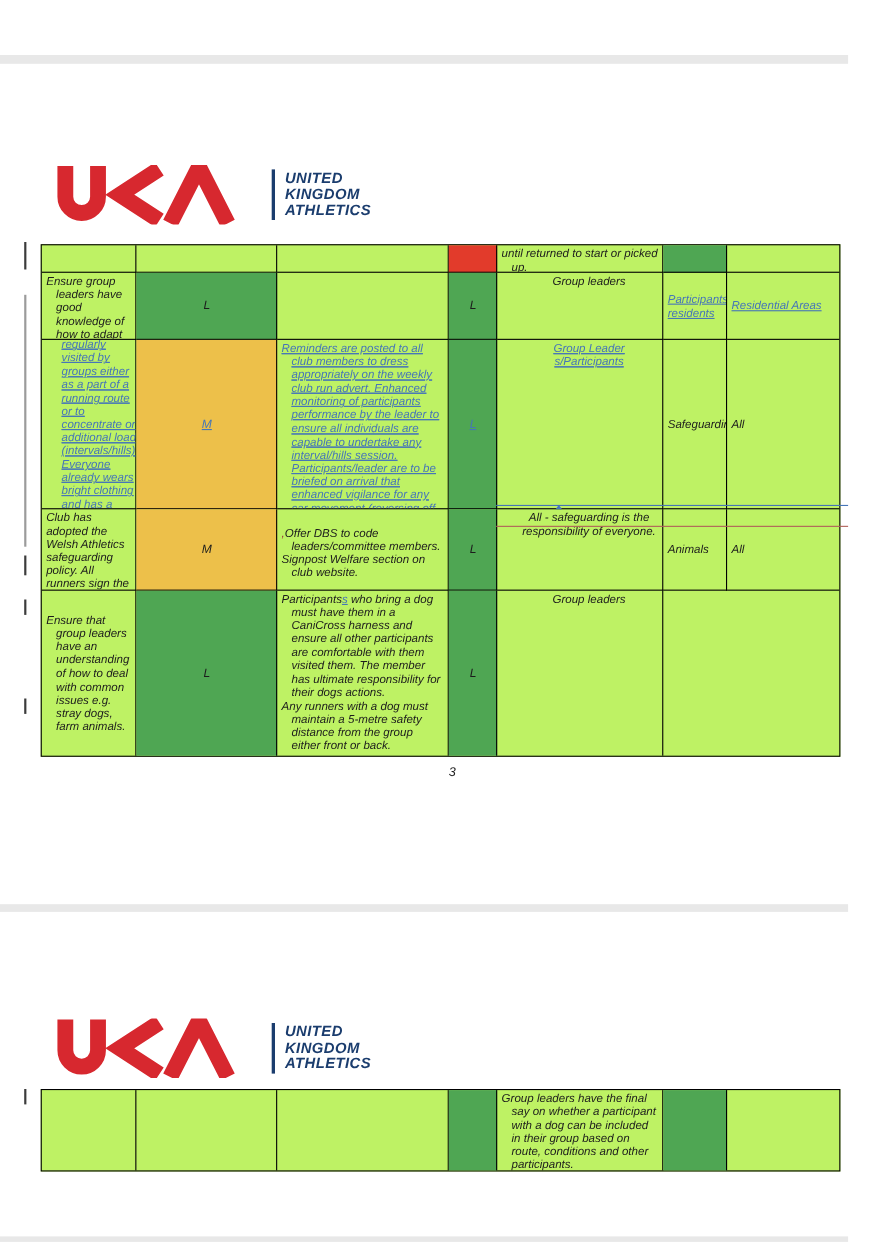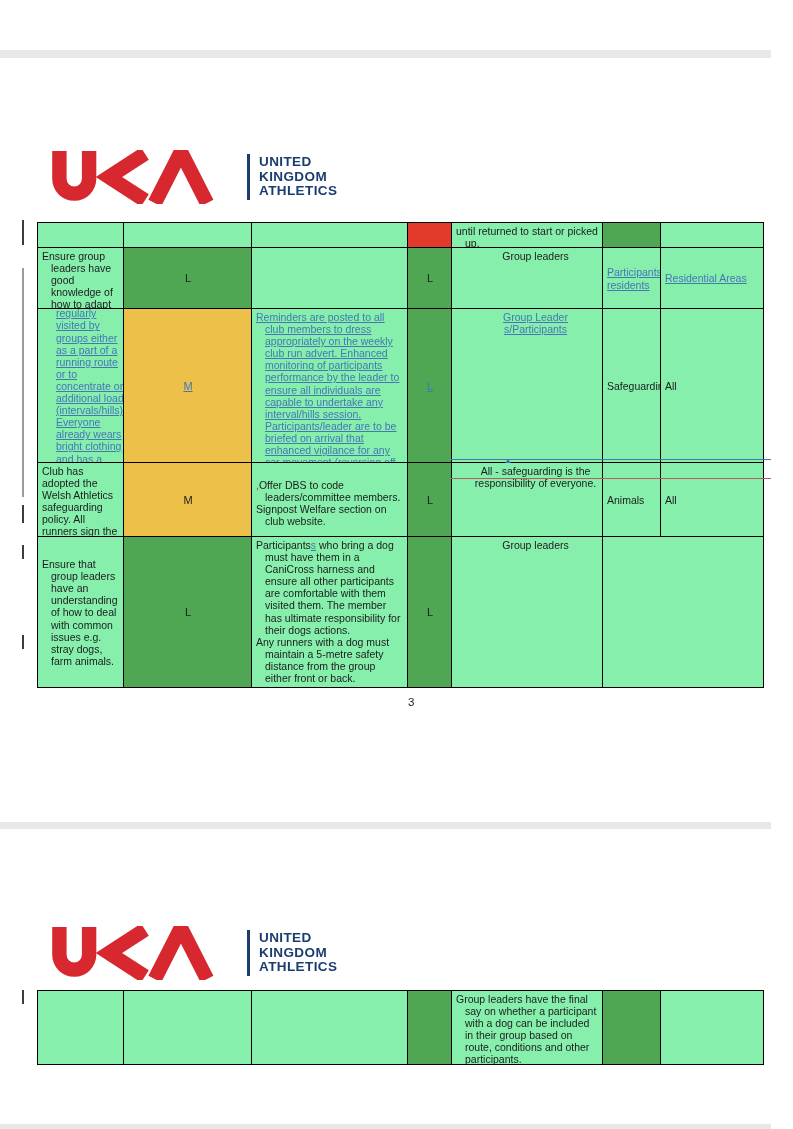--- a/index.html
+++ b/index.html
@@ -1,34 +1,34 @@
 <!DOCTYPE html>
 <html style="--risk_red: #e23b2b; --risk_amber: #edc04a; --risk_green: #4fa653; --revision_blue: #4676b8; --revision_arrow_blue: #2e6496; --revision_red: #943634; --revision_line_red: #b06058; --logo_red: #d7282f; --logo_navy: #1b3d6e; --page_gap_gray: #e8e8e8;"><head>
 <meta charset="utf-8">
 <style>
   html,body{margin:0;padding:0;background:#fff;}
   .screen{position:relative;width:771px;height:1129px;background:#fff;overflow:hidden;
-          font-family:"Liberation Sans",sans-serif;color:#1c1c1c;}
+          font-family:"Liberation Sans",sans-serif;color:#1c1c1c;font-style:italic;}
   .band{position:absolute;left:0;width:793px;background:var(--page_gap_gray);}
   .band-top{top:50px;height:8px;}
   .band-mid{top:822px;height:7px;}
   .band-bottom{top:1124px;height:5px;}
 
   
   .logo{position:absolute;display:flex;align-items:center;}
   .logo-p1{left:42px;top:150px;}
   .logo-p2{left:42px;top:926px;}
   .logo svg{display:block;}
   .logo-bar{width:3px;height:46px;background:var(--logo_navy);margin:0 9px 0 10px;}
   .logo-text{color:var(--logo_navy);font-weight:bold;font-size:13.5px;line-height:14.4px;letter-spacing:.4px;}
 
   
   .rtable{position:absolute;left:37px;width:725px;display:grid;
           grid-template-columns:86px 128px 156px 44px 151px 58px 102px;
-          border:1px solid #000;background:#86efac;}
+          border:1px solid #000;background:#bef264;}
   .t1{top:222px;grid-template-rows:25px 61px 154px 74px 150px;}
   .t2{top:990px;grid-template-rows:73px;}
   .cell{border-right:1px solid #000;border-bottom:1px solid #000;overflow:hidden;
         font-size:10.5px;line-height:12.1px;padding:2px 3px 1px 4px;box-sizing:border-box;}
   .cell:nth-child(7n){border-right:none;}
   .t1 .cell:nth-child(n+29){border-bottom:none;}
   .t2 .cell{border-bottom:none;}
   .vc{display:flex;align-items:center;}
   .lc{display:flex;align-items:center;justify-content:center;font-size:11px;}
   .ctr{text-align:center;padding-left:20px;}

